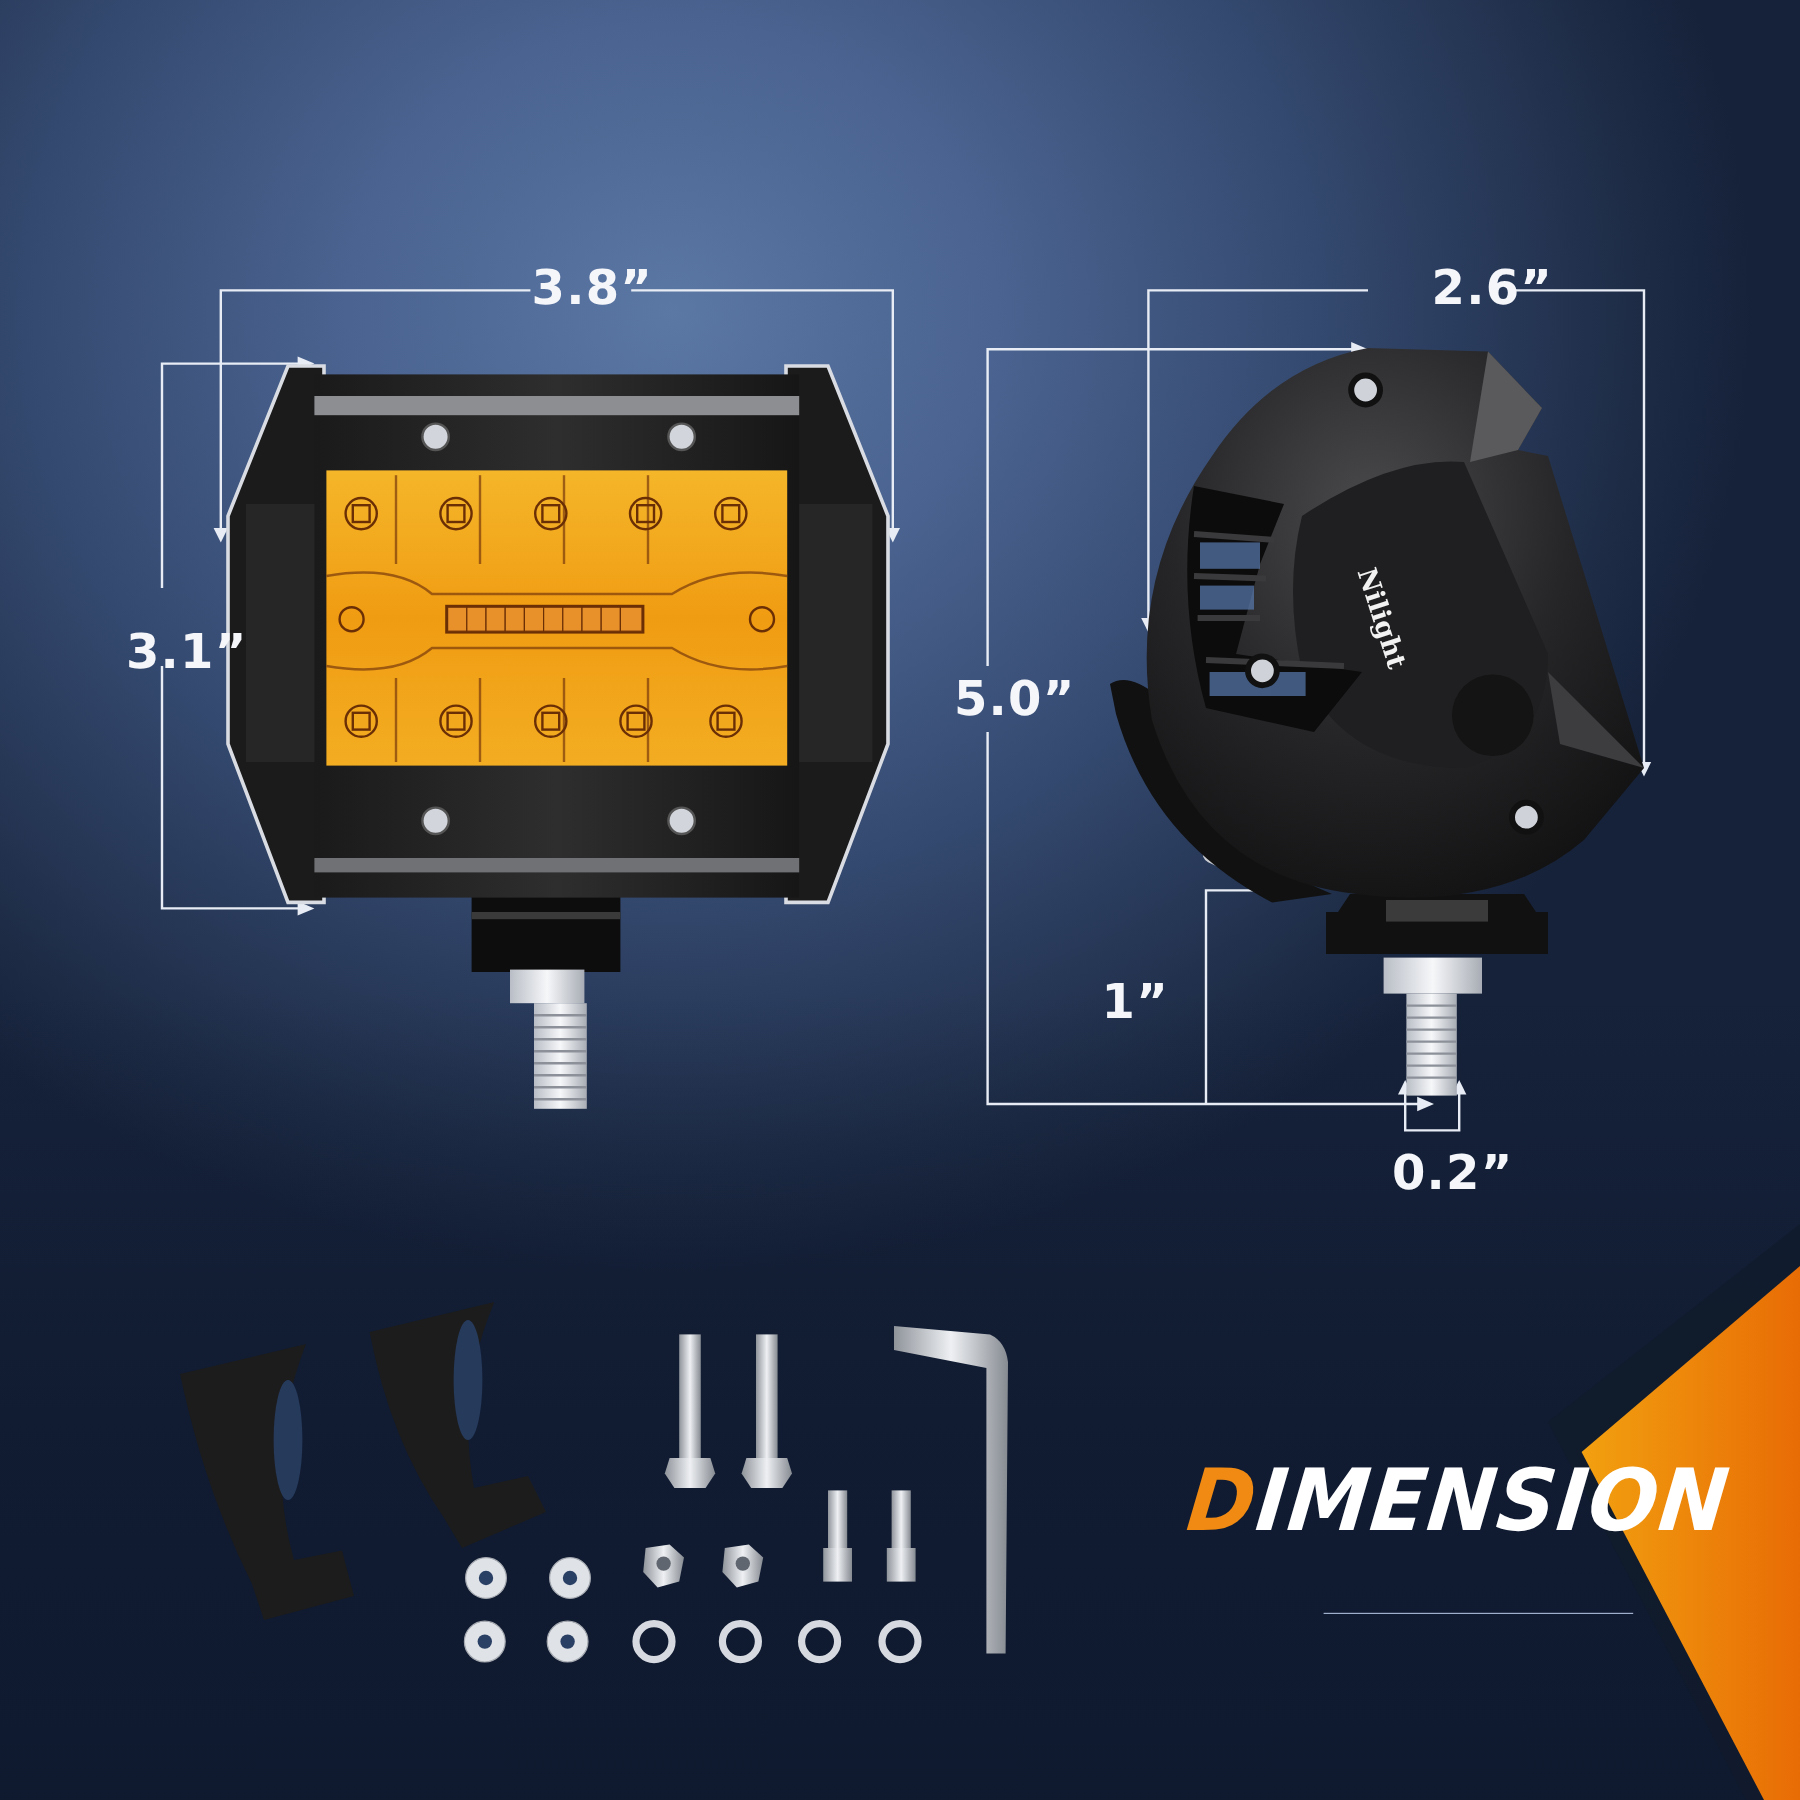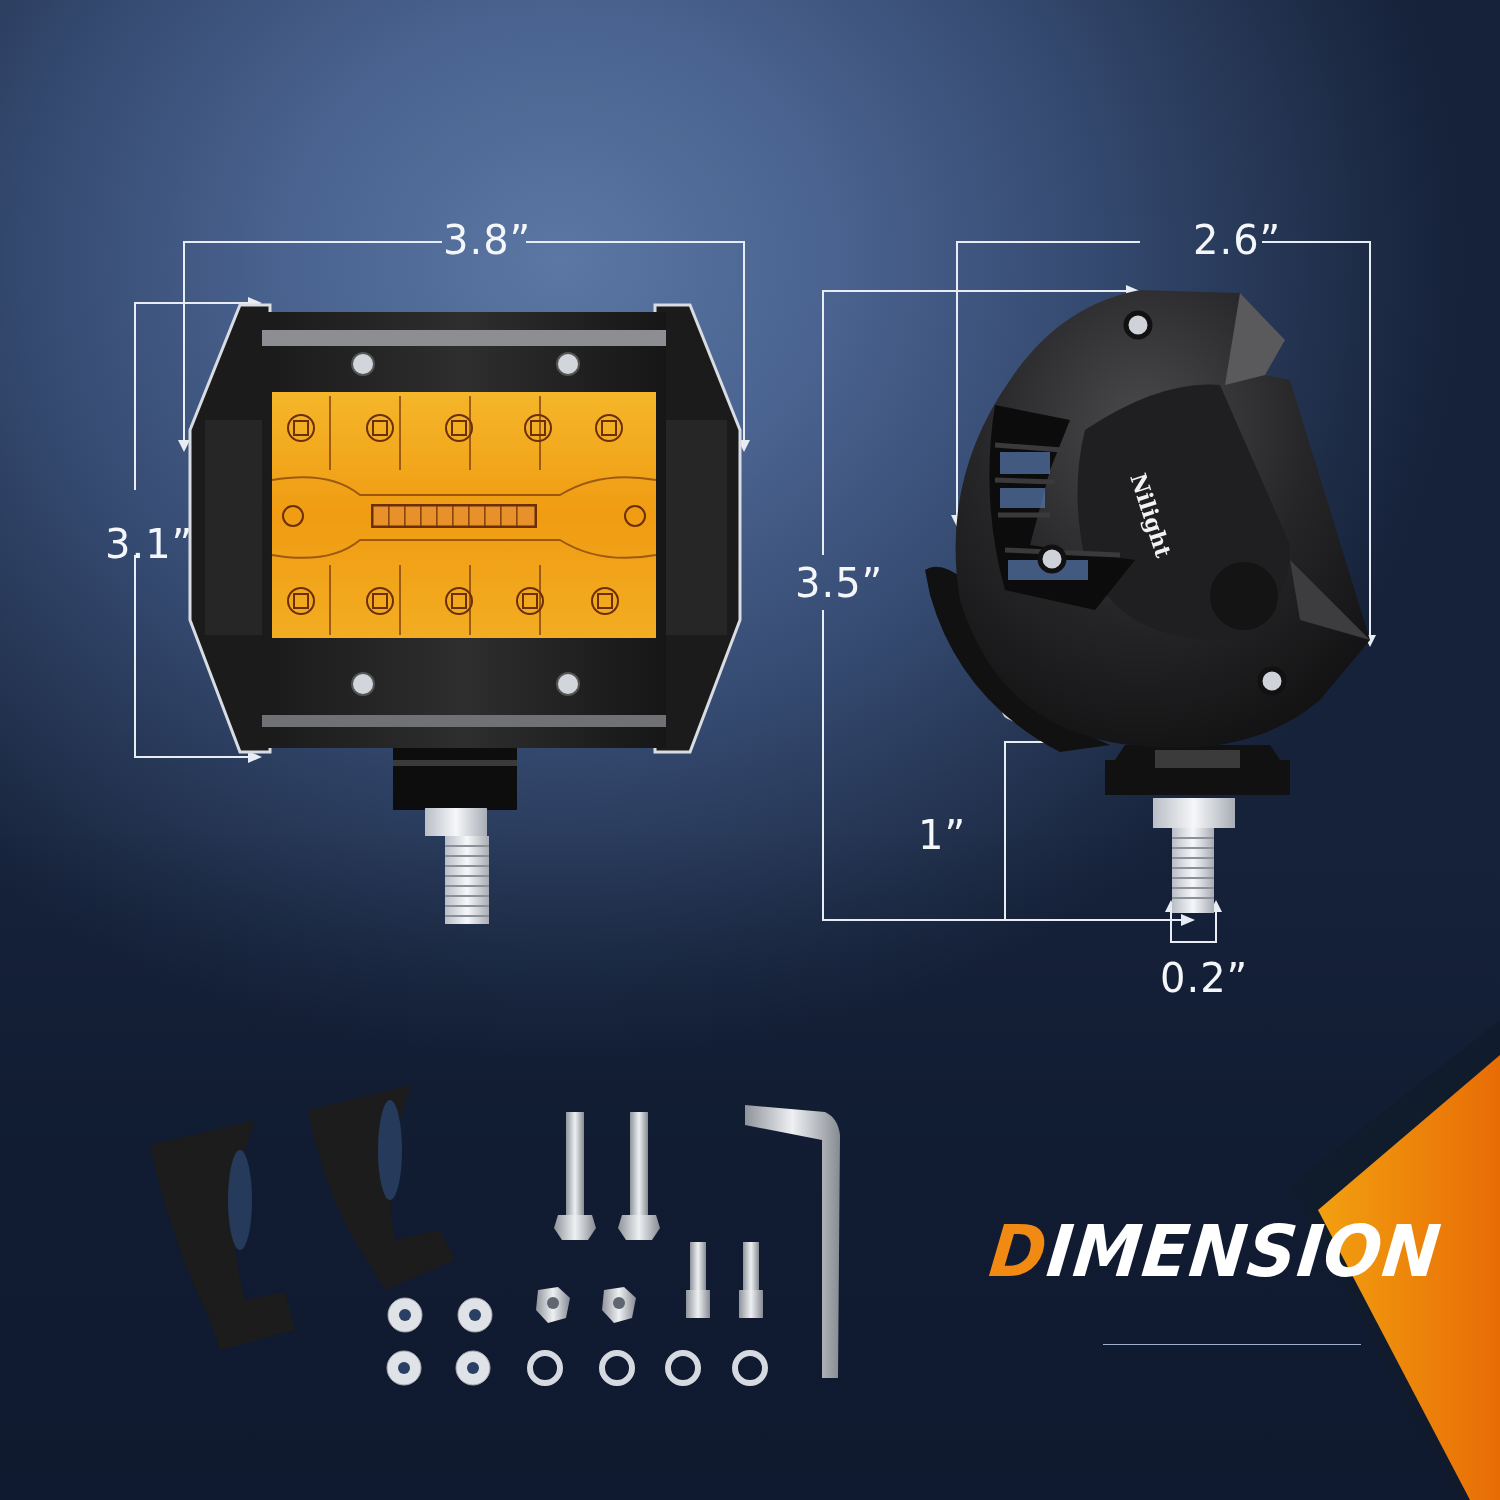--- a/index.html
+++ b/index.html
@@ -8,21 +8,21 @@
     font-family: "DejaVu Sans", sans-serif;
     background: radial-gradient(ellipse 900px 800px at 560px 260px, #5b77a3 0%, #4a6390 30%, #34496f 60%, #1d2b45 90%, #16223a 100%);
   }
   .bottom-shade {
     position: absolute; left: 0; top: 0; width: 1500px; height: 1500px;
     background: linear-gradient(180deg, rgba(0,0,0,0) 0%, rgba(0,0,0,0) 55%, rgba(10,20,40,0.45) 80%, rgba(10,20,40,0.6) 100%);
     pointer-events: none;
   }
   .dim-label {
     position: absolute; color: #f4f6fa; font-family: "DejaVu Sans", sans-serif;
-    font-weight: 400; font-size: 40px; letter-spacing: 1px; line-height: 1;
+    font-weight: 700; font-size: 40px; letter-spacing: 1px; line-height: 1;
     white-space: nowrap;
   }
   svg.layer { position: absolute; left: 0; top: 0; }
   .orange-wedge { position: absolute; left: 0; top: 0; }
   .title {
     position: absolute; left: 990px; top: 1218px;
     font-family: "DejaVu Sans", sans-serif; font-weight: 900; font-style: italic;
     font-size: 68px; letter-spacing: 1px; color: #ffffff; line-height: 1;
     transform: skewX(-6deg) scaleY(1.05);
   }
@@ -299,18 +299,18 @@
     <circle cx="683" cy="1368" r="15"></circle>
       <circle cx="750" cy="1368" r="15"></circle>
   </g>
 
   <path d="M745,1105 L825,1112 Q838,1118 840,1135 L838,1378 L822,1378 L822,1140 L745,1125 Z" fill="url(#steel)"></path>
 </svg>
 
 <div class="dim-label" style="left:443px; top:220px;">3.8”</div>
 <div class="dim-label" style="left:105px; top:524px;">3.1”</div>
 <div class="dim-label" style="left:1150px; top:220px;margin-left:43px;">2.6”</div>
-<div class="dim-label" style="left:795px; top:563px;">3.5”</div>
+<div class="dim-label" style="left:795px; top:563px;">5.0”</div>
 <div class="dim-label" style="left:918px; top:815px;">1”</div>
 <div class="dim-label" style="left:1160px; top:958px;">0.2”</div>
 
 <div class="title"><span class="first">D</span><span>IMENSION</span></div>
 <div class="title-rule"></div>
 
 </body></html>

